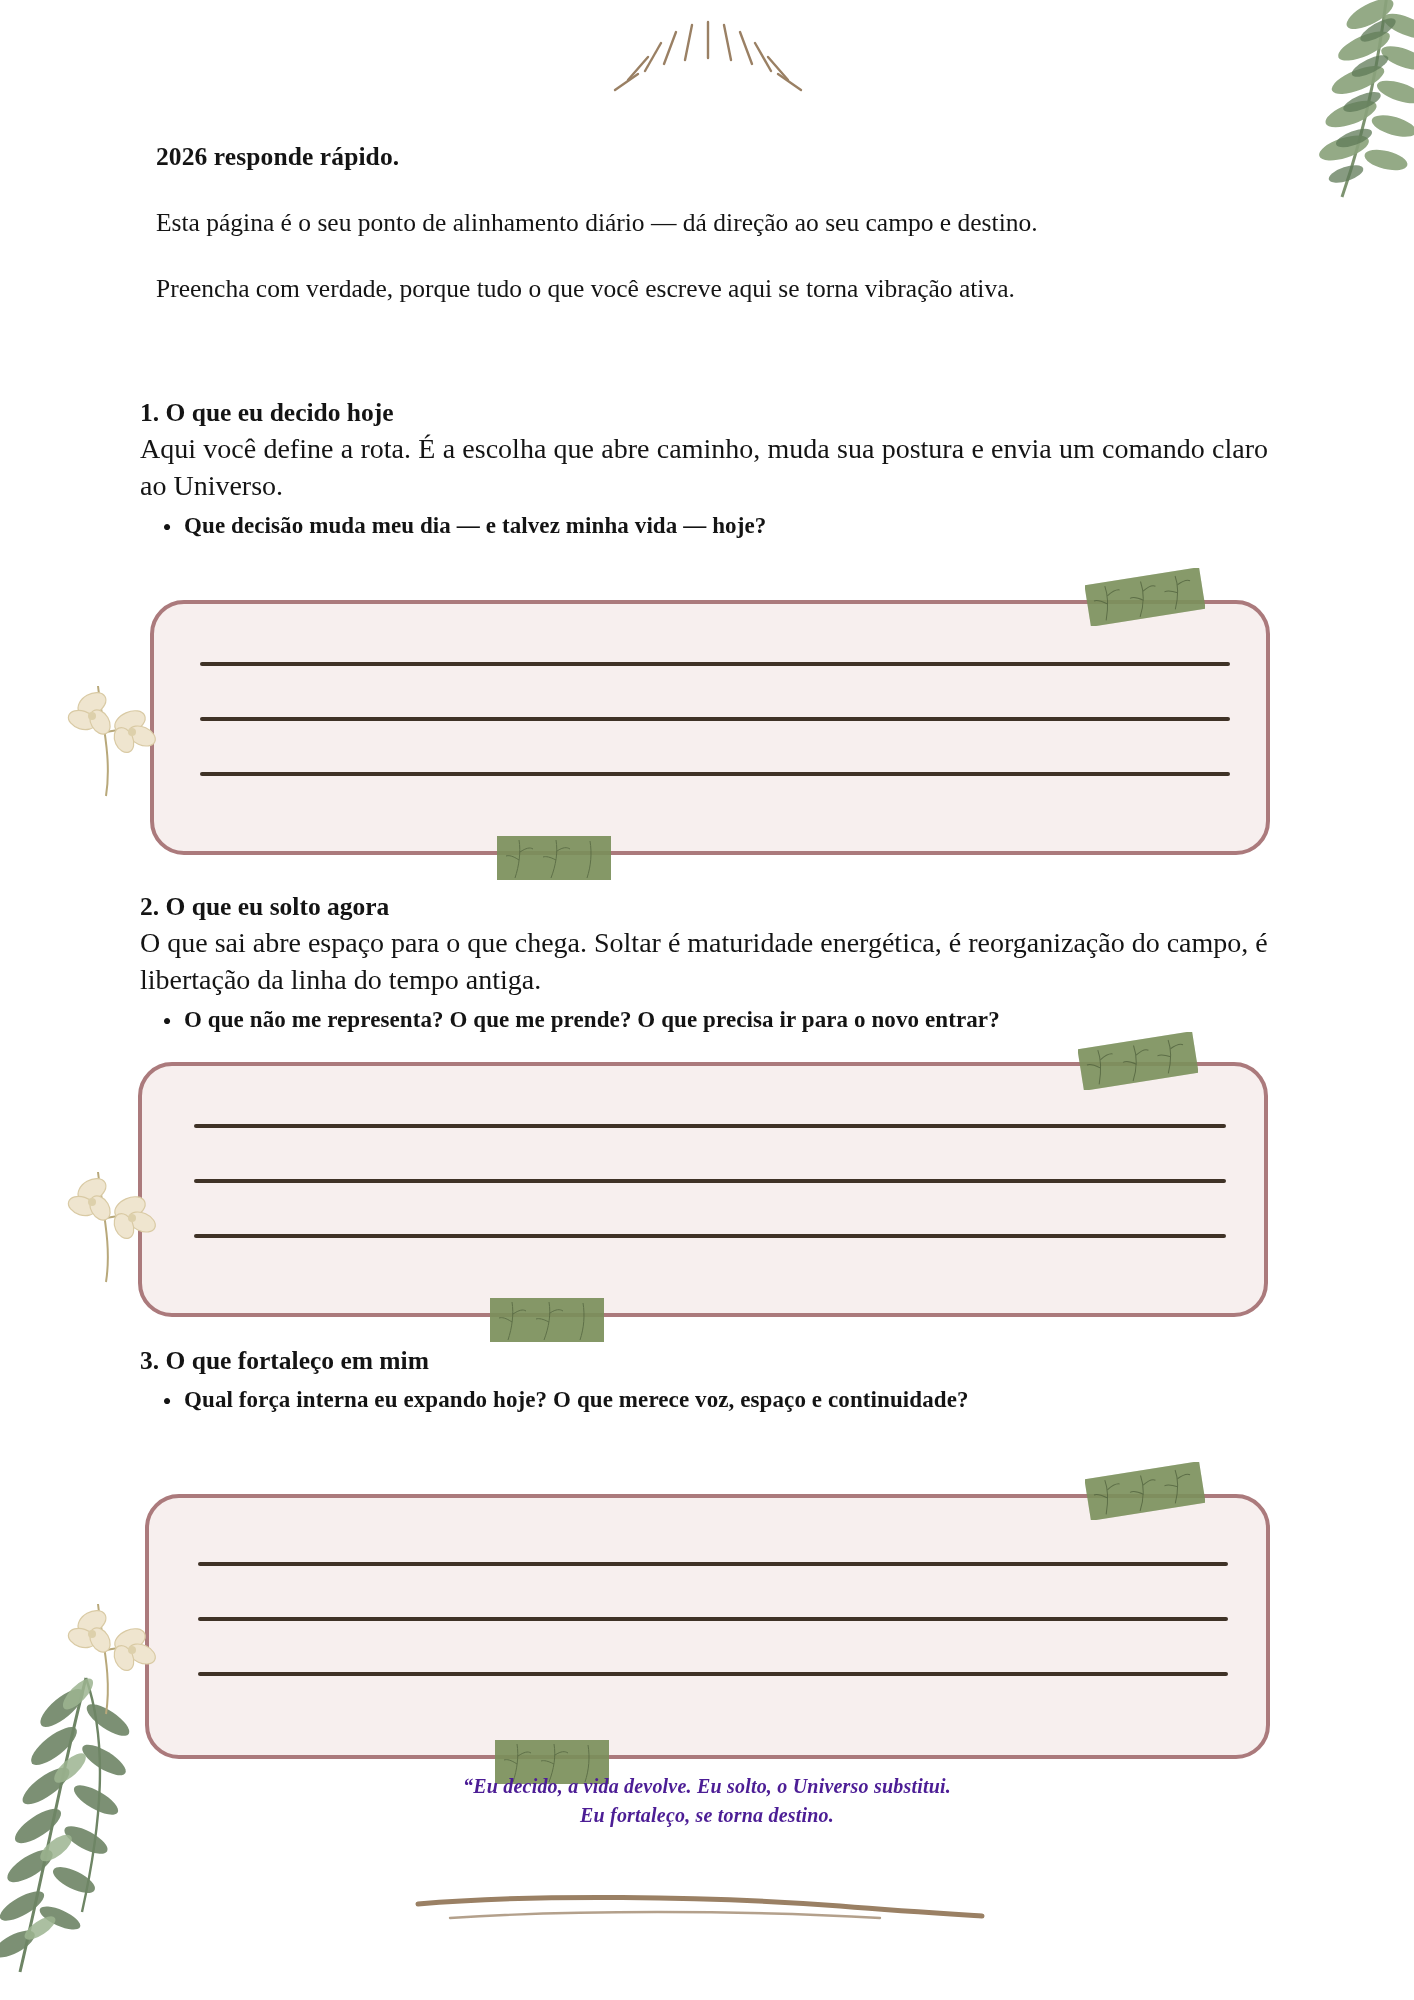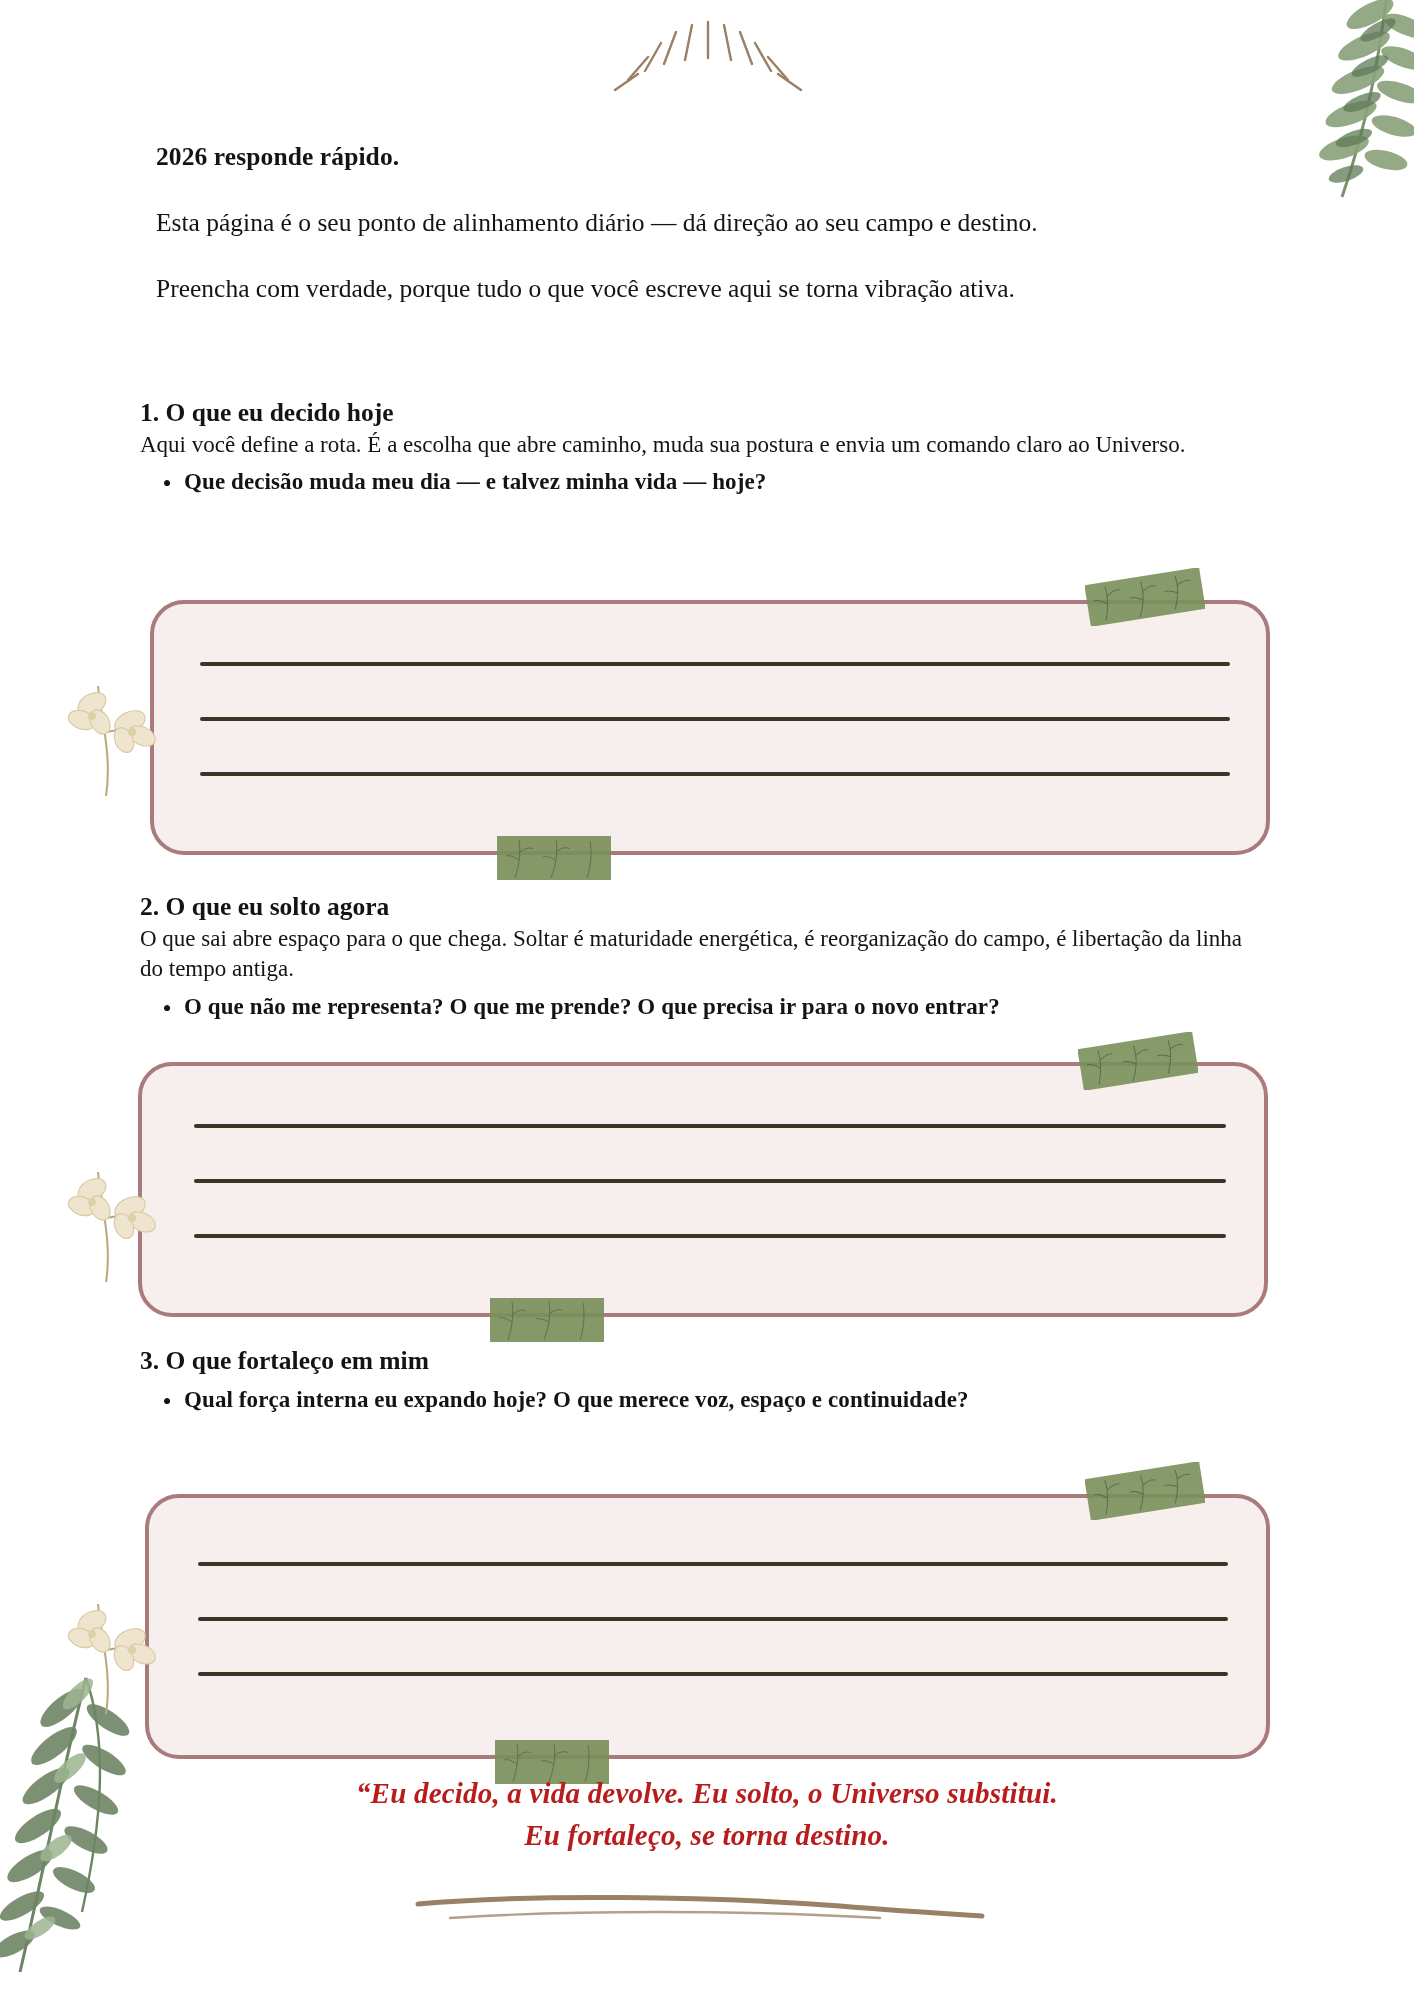--- a/index.html
+++ b/index.html
@@ -27,21 +27,21 @@
   }
   .intro-line{
     font-size:25.5px;line-height:1.30;
   }
   .para-gap{height:33px;}
 
   .sec-head{
     font-weight:bold;font-size:25.5px;line-height:1.32;margin:0;
   }
   .sec-body{
-    font-size:23px;line-height:1.33;margin:0;
+    font-size:28px;line-height:1.33;margin:0;
   }
   .sec-body.justify{text-align:justify;}
 
   .bullet-row{
     display:flex;align-items:flex-start;margin-top:6px;
   }
   .bullet-dot{
     width:44px;flex:0 0 44px;text-align:center;font-size:26px;line-height:1.35;
     padding-left:10px;box-sizing:border-box;
   }
@@ -62,22 +62,22 @@
     position:absolute;height:4px;background:#3f3226;border-radius:2px;
   }
 
   
   .tape{position:absolute;}
   .tape svg{display:block;}
 
   
   .quote{
     position:absolute;width:100%;text-align:center;
-    color:#b91c1c;font-style:italic;font-weight:bold;
-    font-size:29px;line-height:1.45;letter-spacing:.2px;
+    color:#4c1d95;font-style:italic;font-weight:bold;
+    font-size:20px;line-height:1.45;letter-spacing:.2px;
   }
   .footer-rule{position:absolute;}
 </style>
 </head>
 <body>
 
 <div class="page">
 
   <div class="sunburst">
     <svg width="200" height="90" viewBox="0 0 200 90">

